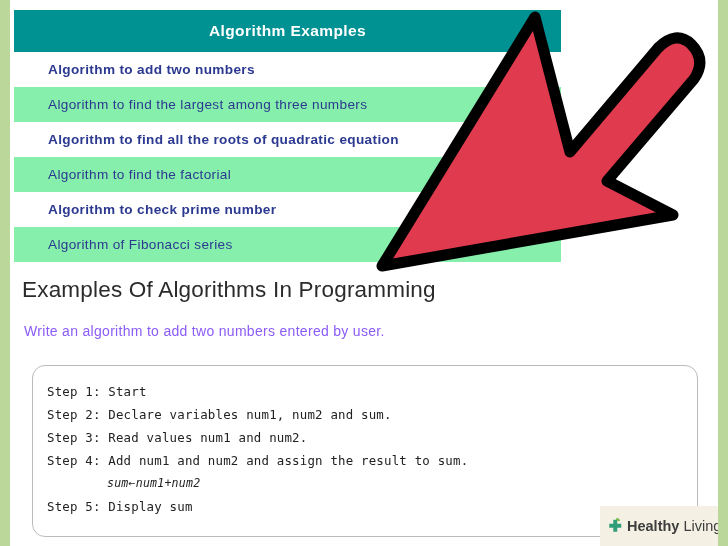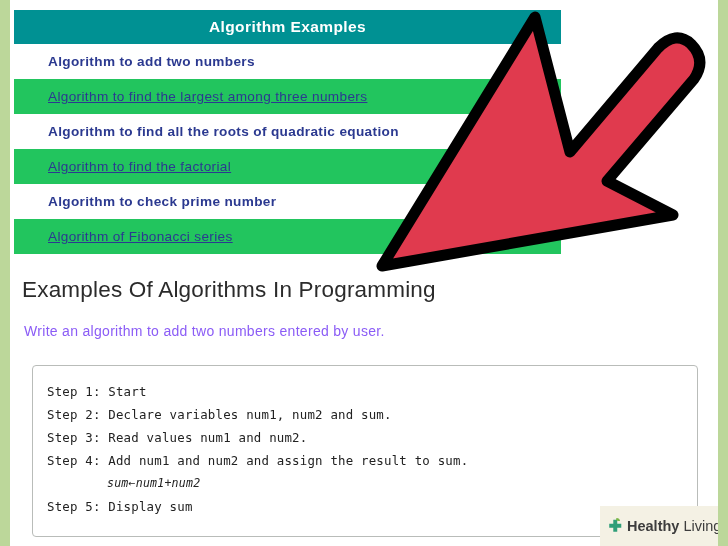--- a/index.html
+++ b/index.html
@@ -37,34 +37,34 @@
     top: 10px;
     width: 547px;
     border-collapse: collapse;
   }
   .algo-table th {
     background: #009193;
     color: #ffffff;
     font-size: 15.5px;
     font-weight: bold;
     text-align: center;
-    height: 34px;
+    height: 42px;
     letter-spacing: .4px;
     padding: 0;
   }
   .algo-table td {
     height: 35px;
     padding: 0 0 0 34px;
     font-size: 13.6px;
     color: #2b3990;
     letter-spacing: .35px;
     white-space: nowrap;
   }
   .algo-table tr.odd td  { background: #ffffff; font-weight: bold; }
-  .algo-table tr.even td { background: #22c55e; text-decoration: underline; }
+  .algo-table tr.even td { background: #86efac; }
 
   
   .section-title {
     position: absolute;
     left: 12px;
     top: 277px;
     font-size: 22.5px;
     color: #2b2b2b;
     letter-spacing: .2px;
     white-space: nowrap;
@@ -82,21 +82,21 @@
 
   
   .code-box {
     position: absolute;
     left: 22px;
     top: 365px;
     width: 666px;
     height: 172px;
     background: #ffffff;
     border: 1px solid #b9bcb9;
-    border-radius: 4px;
+    border-radius: 13px;
     box-sizing: border-box;
     padding: 14px 0 0 14px;
   }
   .code-line {
     font-family: "DejaVu Sans Mono", "Liberation Mono", monospace;
     font-size: 12.4px;
     color: #222222;
     line-height: 23px;
     white-space: pre;
     letter-spacing: .2px;

